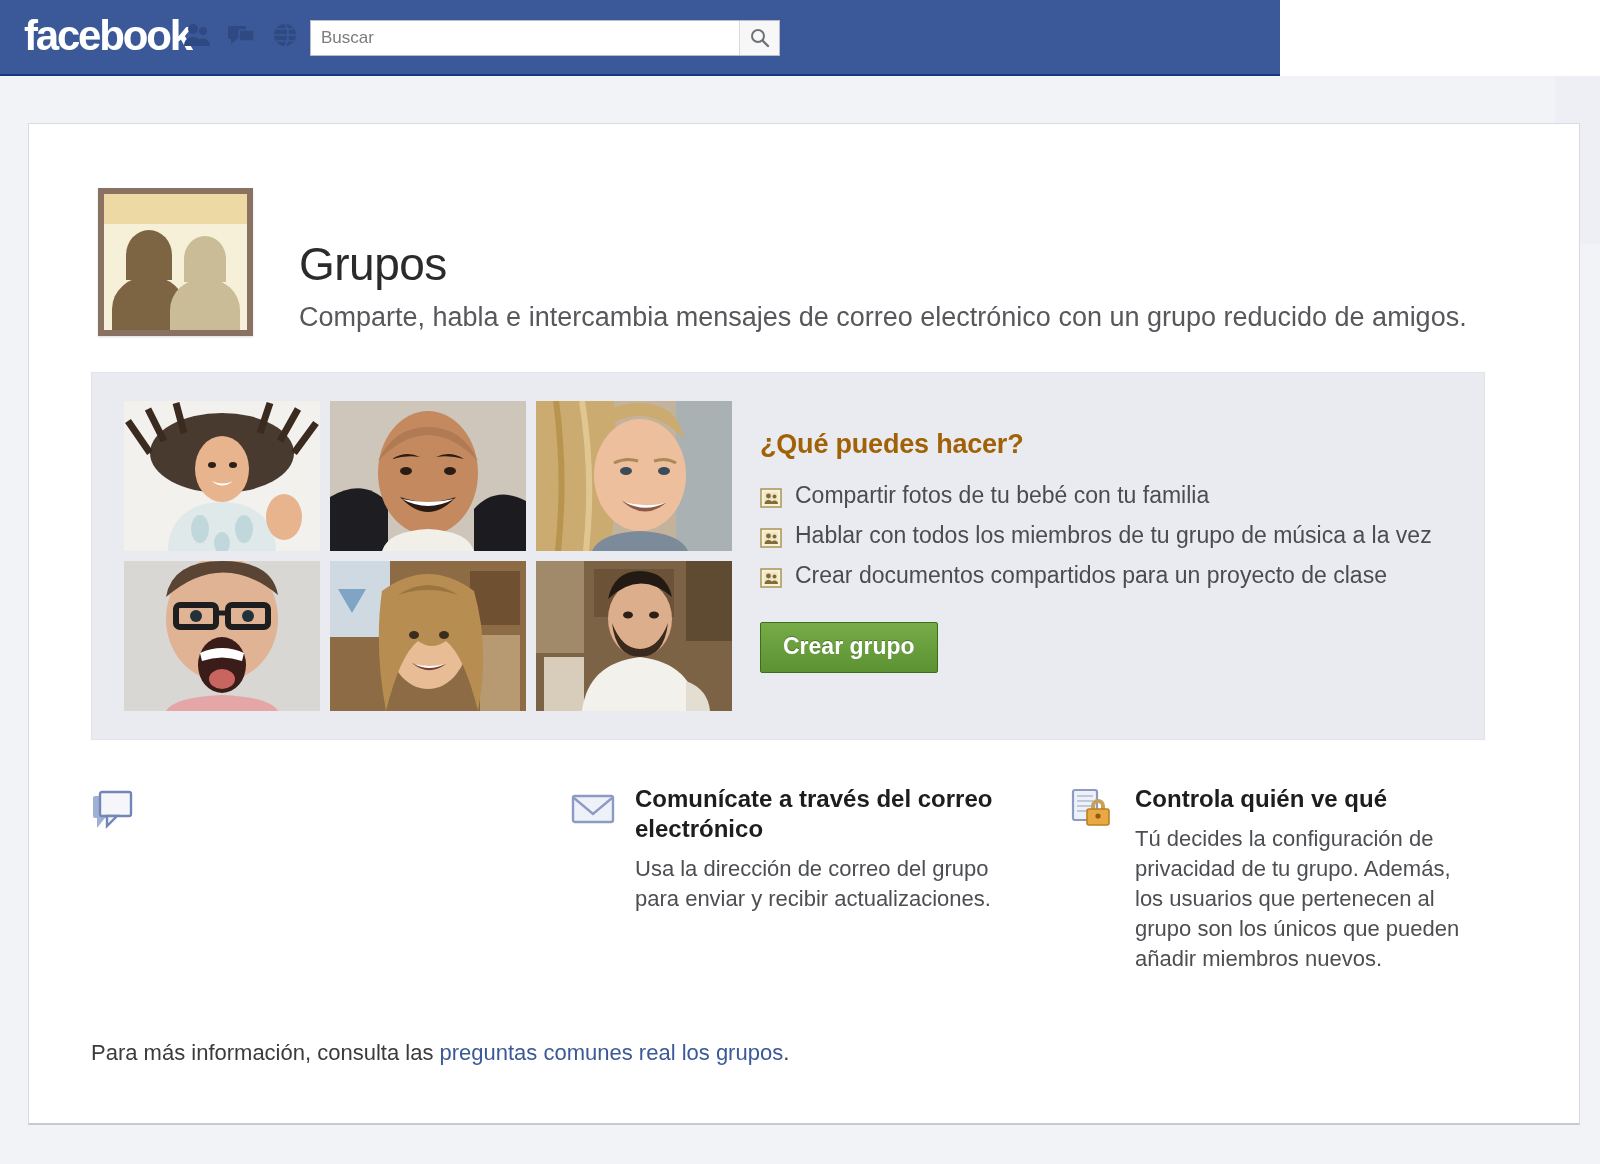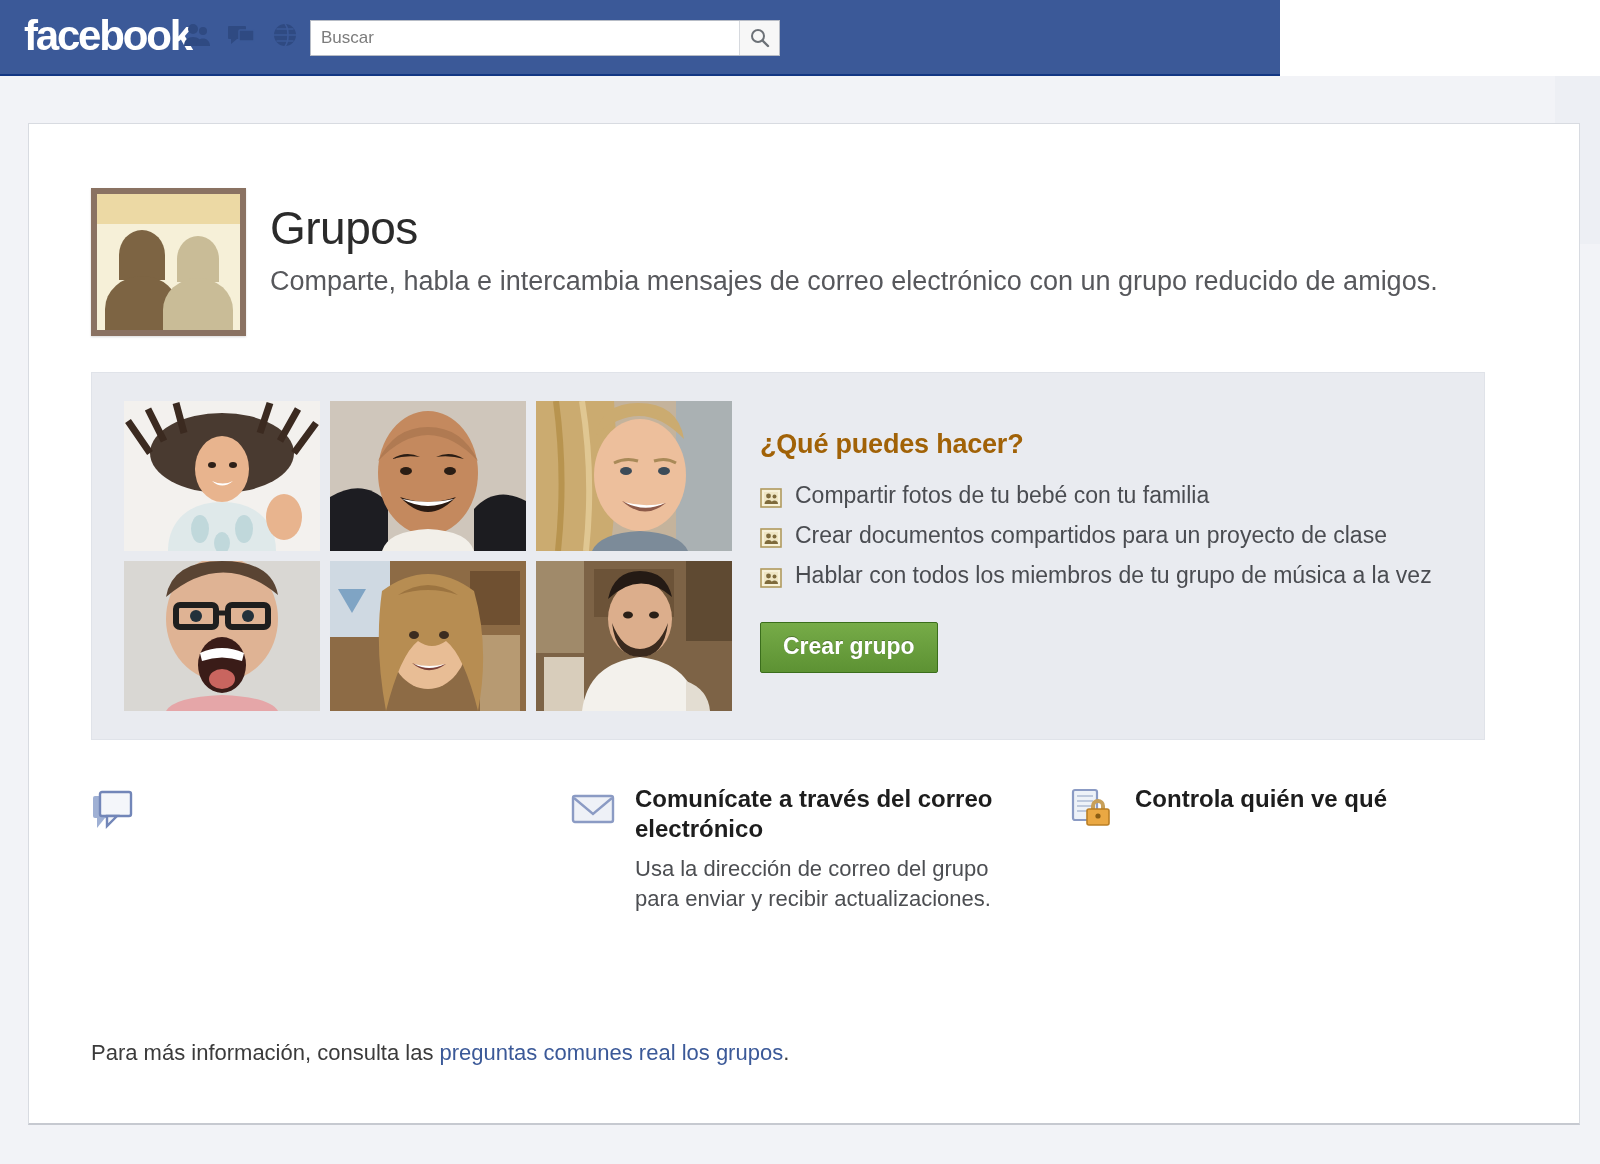--- a/index.html
+++ b/index.html
@@ -126,24 +126,24 @@
     left: 28px; top: 123px;
     width: 1552px; height: 1002px;
     background: #ffffff;
     border: 1px solid #d8dbe1;
     border-bottom: 2px solid #c6c9d0;
   }
 
   
   .page-head {
     position: absolute;
-    left: 62px; top: 64px;
-    display: flex;
-    align-items: flex-start;
-    gap: 24px;
+    left: 69px; top: 64px;
+    display: flex;
+    align-items: flex-end;
+    gap: 46px;
   }
   .groups-icon {
     width: 155px; height: 148px;
     border: 6px solid #8a7262;
     background: #f6f0d8;
     position: relative;
     overflow: hidden;
     flex: none;
     box-shadow: 0 1px 2px rgba(0,0,0,0.15);
   }
@@ -521,34 +521,34 @@
           <span class="bullet-ico">
             <svg viewBox="0 0 22 20" width="22" height="20">
               <rect x="1" y="1" width="20" height="18" fill="#f7f1d8" stroke="#b09a5e" stroke-width="1.6"></rect>
               <rect x="4" y="4" width="14" height="12" fill="#efe6c4"></rect>
               <circle cx="8.5" cy="8" r="2.4" fill="#7e6a3b"></circle>
               <path d="M4.6 16c0-2.4 1.7-4 3.9-4s3.9 1.6 3.9 4z" fill="#7e6a3b"></path>
               <circle cx="14.5" cy="8.6" r="2" fill="#7e6a3b"></circle>
               <path d="M11 16c0-2 1.5-3.4 3.5-3.4s3.5 1.4 3.5 3.4z" fill="#7e6a3b"></path>
             </svg>
           </span>
-          <span>Crear documentos compartidos para un proyecto de clase</span>
+          <span>Hablar con todos los miembros de tu grupo de música a la vez</span>
         </li>
         <li>
           <span class="bullet-ico">
             <svg viewBox="0 0 22 20" width="22" height="20">
               <rect x="1" y="1" width="20" height="18" fill="#f7f1d8" stroke="#b09a5e" stroke-width="1.6"></rect>
               <rect x="4" y="4" width="14" height="12" fill="#efe6c4"></rect>
               <circle cx="8.5" cy="8" r="2.4" fill="#7e6a3b"></circle>
               <path d="M4.6 16c0-2.4 1.7-4 3.9-4s3.9 1.6 3.9 4z" fill="#7e6a3b"></path>
               <circle cx="14.5" cy="8.6" r="2" fill="#7e6a3b"></circle>
               <path d="M11 16c0-2 1.5-3.4 3.5-3.4s3.5 1.4 3.5 3.4z" fill="#7e6a3b"></path>
             </svg>
           </span>
-          <span>Hablar con todos los miembros de tu grupo de música a la vez</span>
+          <span>Crear documentos compartidos para un proyecto de clase</span>
         </li>
       </ul>
       <button class="btn-create">Crear grupo</button>
     </div>
   </div>
 
   <div class="features">
 
     <div class="feature f1">
       <span class="f-icon">
@@ -584,20 +584,21 @@
             <line x1="6" y1="18" x2="22" y2="18"></line>
               <line x1="6" y1="23" x2="22" y2="23"></line>
           </g>
           <path d="M20 18 a7 7 0 0 1 14 0 v6 h-4 v-6 a3 3 0 0 0 -6 0 v6 h-4z" fill="#c8a05a"></path>
           <rect x="16" y="21" width="22" height="16" rx="2" fill="#eaa843" stroke="#bb7f25" stroke-width="1.6"></rect>
           <circle cx="27" cy="28" r="2.6" fill="#8a5d14"></circle>
         </svg>
       </span>
       <div class="f-txt">
         <div class="f-title">Controla quién ve qué</div>
+        <div class="f-body">Tú decides la configuración de privacidad de tu grupo. Además, los usuarios que pertenecen al grupo son los únicos que pueden añadir miembros nuevos.</div>
       </div>
     </div>
   </div>
 
   <div class="footer-line">
     <span>Para más información, consulta las </span><a>preguntas comunes real los grupos</a><span>.</span>
   </div>
 
 </div>
 

